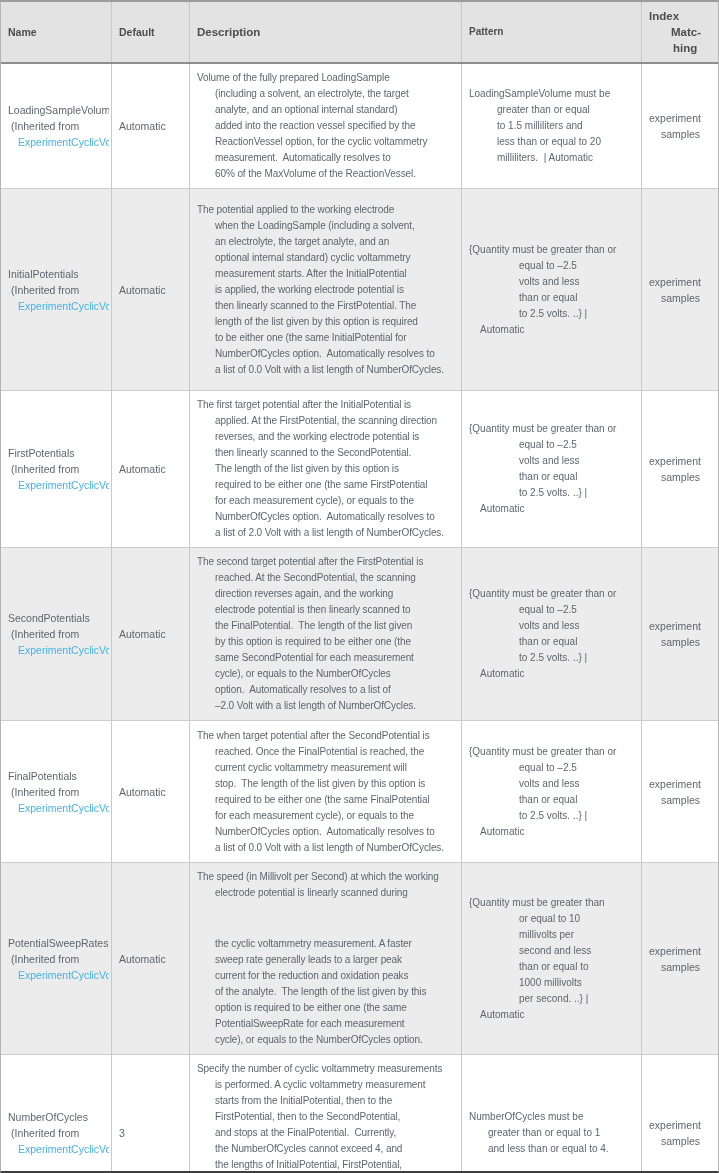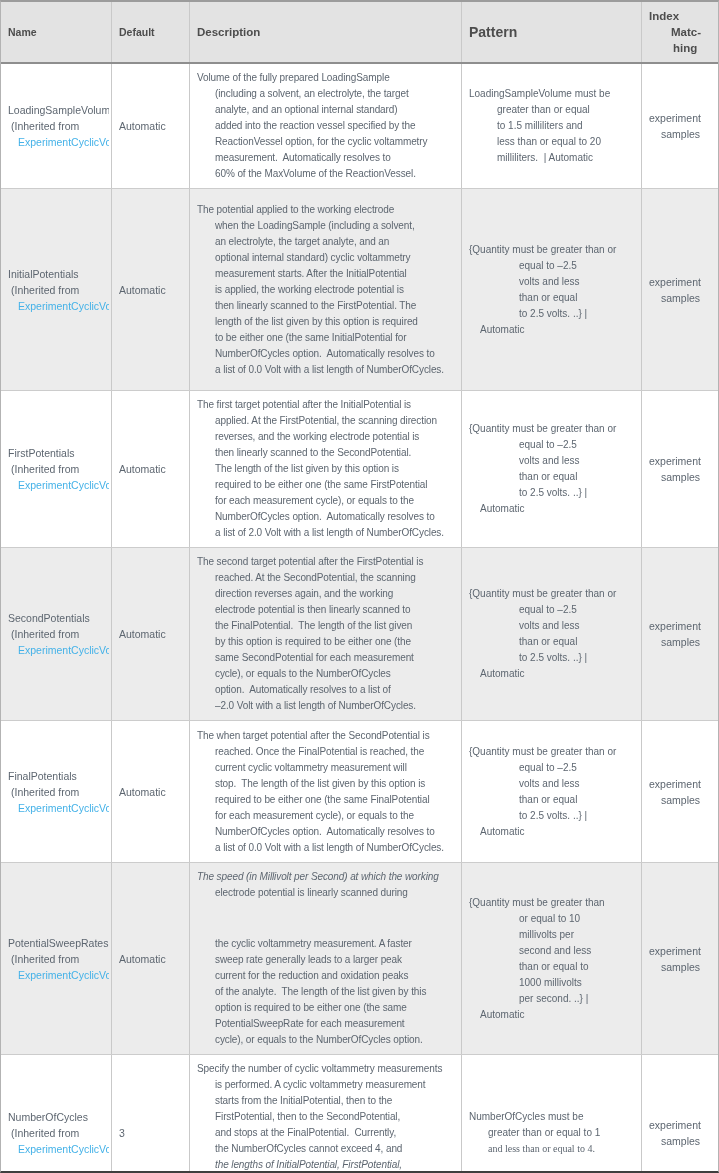--- a/index.html
+++ b/index.html
@@ -62,21 +62,21 @@
   <div class="thead">
     <div class="td c-name">
       <div class="line">Name</div>
     </div>
     <div class="td c-default">
       <div class="line">Default</div>
     </div>
     <div class="td c-desc" style="font-size:11.5px;letter-spacing:0;">
       <div class="line">Description</div>
     </div>
-    <div class="td c-pattern" style="font-size:14px;">
+    <div class="td c-pattern" style="font-size:10px;">
       <div class="line">Pattern</div>
     </div>
     <div class="td c-index" style="font-size:11.5px;">
         <div class="line" style="padding-left: 0px;">Index</div>
         <div class="line" style="padding-left: 22px;">Matc-</div>
         <div class="line" style="padding-left: 24px;">hing</div>
       </div>
   </div>
   <div class="tbody" id="tbody">
       <div class="tr">
@@ -246,21 +246,21 @@
       <div class="tr">
         <div class="td c-name">
           <div class="line">PotentialSweepRates</div>
           <div class="line" style="padding-left: 3px;">(Inherited from</div>
           <div class="line link" style="padding-left: 10px;">ExperimentCyclicVoltammetry</div>
         </div>
         <div class="td c-default">
           <div class="line">Automatic</div>
         </div>
         <div class="td c-desc">
-          <div class="line" style="padding-left: 0px; font-style: italic;">The speed (in Millivolt per Second) at which the working</div>
+          <div class="line" style="padding-left: 0px;">The speed (in Millivolt per Second) at which the working</div>
           <div class="line" style="padding-left: 18px;">electrode potential is linearly scanned during</div>
           <div class="line" style="padding-left: 18px; margin-top: 35px;">the cyclic voltammetry measurement. A faster</div>
           <div class="line" style="padding-left: 18px;">sweep rate generally leads to a larger peak</div>
           <div class="line" style="padding-left: 18px;">current for the reduction and oxidation peaks</div>
           <div class="line" style="padding-left: 18px;">of the analyte.  The length of the list given by this</div>
           <div class="line" style="padding-left: 18px;">option is required to be either one (the same</div>
           <div class="line" style="padding-left: 18px;">PotentialSweepRate for each measurement</div>
           <div class="line" style="padding-left: 18px;">cycle), or equals to the NumberOfCycles option.</div>
         </div>
         <div class="td c-pattern">
@@ -287,28 +287,28 @@
         <div class="td c-default">
           <div class="line">3</div>
         </div>
         <div class="td c-desc">
           <div class="line" style="padding-left: 0px;">Specify the number of cyclic voltammetry measurements</div>
           <div class="line" style="padding-left: 18px;">is performed. A cyclic voltammetry measurement</div>
           <div class="line" style="padding-left: 18px;">starts from the InitialPotential, then to the</div>
           <div class="line" style="padding-left: 18px;">FirstPotential, then to the SecondPotential,</div>
           <div class="line" style="padding-left: 18px;">and stops at the FinalPotential.  Currently,</div>
           <div class="line" style="padding-left: 18px;">the NumberOfCycles cannot exceed 4, and</div>
-          <div class="line" style="padding-left: 18px; font-style: italic;">the lengths of InitialPotential, FirstPotential,</div>
+          <div class="line" style="padding-left: 18px;">the lengths of InitialPotential, FirstPotential,</div>
           <div class="line" style="padding-left: 18px;">SecondPotential, and FinalPotential lists</div>
           <div class="line" style="padding-left: 18px;">should all equal to the NumberOfCycles.</div>
         </div>
         <div class="td c-pattern">
           <div class="line" style="padding-left: 0px;">NumberOfCycles must be</div>
           <div class="line" style="padding-left: 19px;">greater than or equal to 1</div>
-          <div class="line" style="padding-left: 19px; font-family: Liberation Serif, serif;">and less than or equal to 4.</div>
+          <div class="line" style="padding-left: 19px;">and less than or equal to 4.</div>
         </div>
         <div class="td c-index">
           <div class="line" style="padding-left: 0px;">experiment</div>
           <div class="line" style="padding-left: 12px;">samples</div>
         </div>
       </div>
     </div>
 </div>
 
 </body></html>

